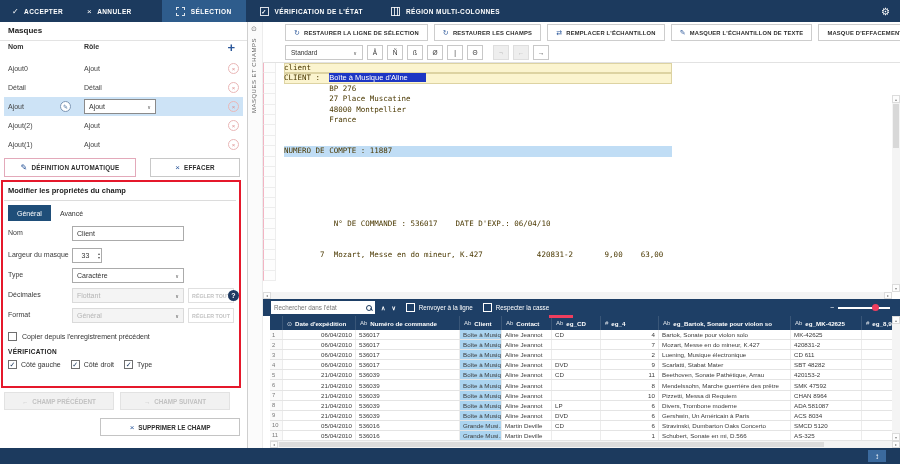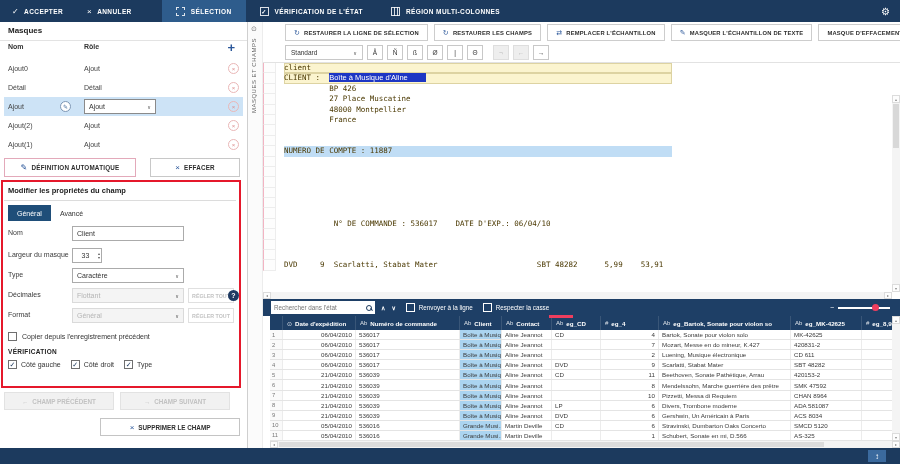--- a/index.html
+++ b/index.html
@@ -349,21 +349,21 @@
       <div class="rline">
         <div class="rgut"></div>
         <pre class="rtext bg-y">client</pre>
       </div>
       <div class="rline">
         <div class="rgut"></div>
         <pre class="rtext bg-y">CLIENT :  <span class="rsel">Boîte à Musique d'Aline         </span></pre>
       </div>
       <div class="rline">
         <div class="rgut"></div>
-        <pre class="rtext">          BP 426</pre>
+        <pre class="rtext">          BP 276</pre>
       </div>
       <div class="rline">
         <div class="rgut"></div>
         <pre class="rtext">          27 Place Muscatine</pre>
       </div>
       <div class="rline">
         <div class="rgut"></div>
         <pre class="rtext">          48000 Montpellier</pre>
       </div>
       <div class="rline">
@@ -410,25 +410,28 @@
       </div>
       <div class="rline">
         <div class="rgut"></div>
         <pre class="rtext"> </pre>
       </div>
       <div class="rline">
         <div class="rgut"></div>
       </div>
       <div class="rline">
         <div class="rgut"></div>
-        <pre class="rtext"> </pre>
-      </div>
-      <div class="rline">
-        <div class="rgut"></div>
-        <pre class="rtext">DVD     9  Scarlatti, Stabat Mater                      SBT 48282      5,99    53,91</pre>
+        <pre class="rtext">        7  Mozart, Messe en do mineur, K.427            420831-2       9,00    63,00</pre>
+      </div>
+      <div class="rline">
+        <div class="rgut"></div>
+        <pre class="rtext"> </pre>
+      </div>
+      <div class="rline">
+        <div class="rgut"></div>
       </div>
     </div>
 
   <div id="rvsb">
     <div class="sbbtn up">▴</div>
     <div class="thumb"></div>
     <div class="sbbtn dn">▾</div>
   </div>
   <div id="rhsb">
     <div class="hbtn lf">◂</div>

